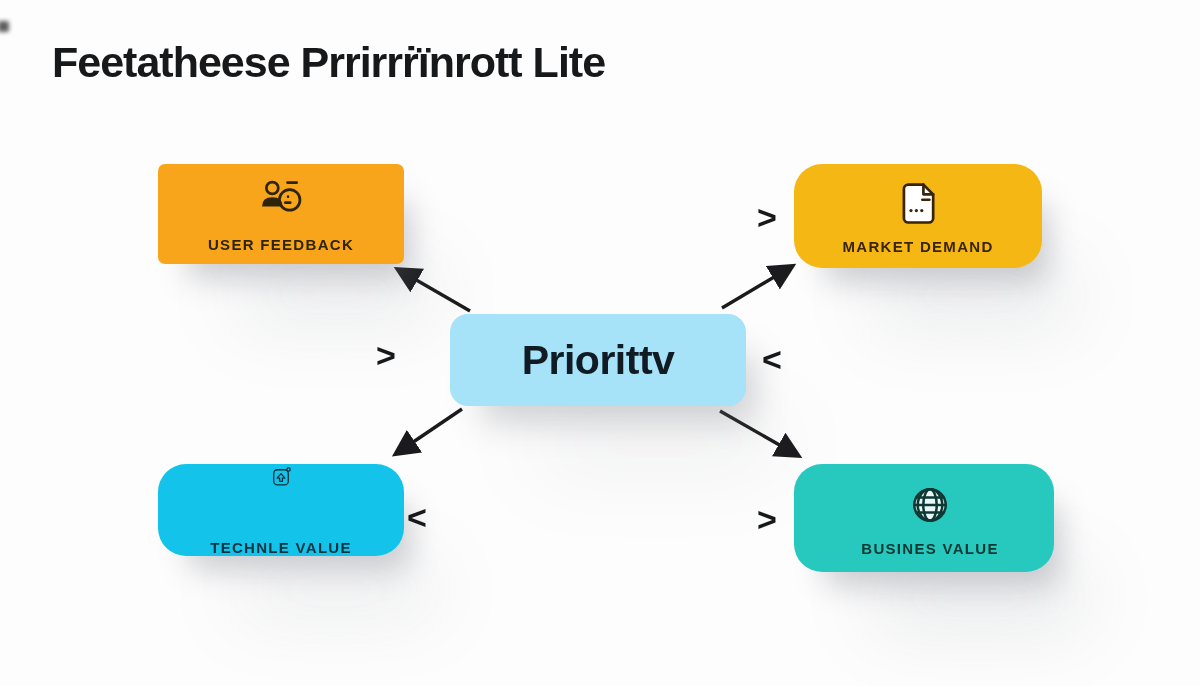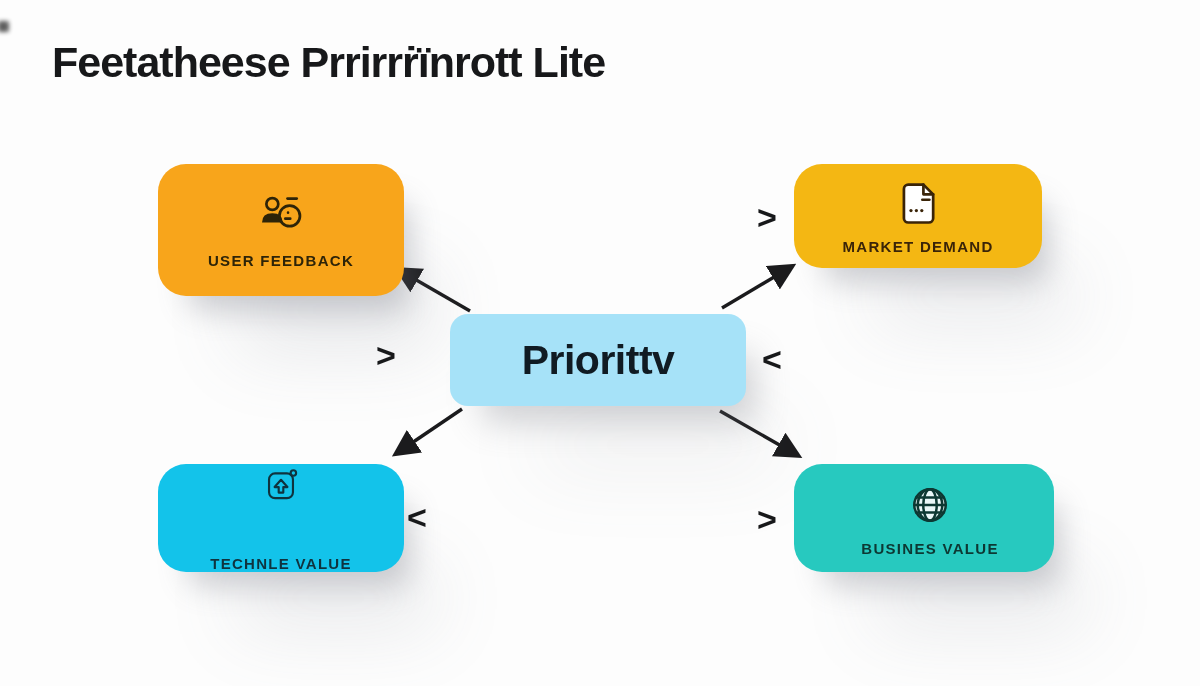--- a/index.html
+++ b/index.html
@@ -23,23 +23,23 @@
     align-items:center;justify-content:center;gap:7px;
     border-radius:28px;
     box-shadow:18px 26px 30px -12px rgba(105,110,120,.32),
                55px 80px 75px -25px rgba(120,125,135,.16);
   }
   .card .icon{width:52px;height:52px;display:block;}
   .card .label{
     font-size:15px;font-weight:700;letter-spacing:1.3px;
     margin-top:2px;white-space:nowrap;
   }
-  .card-tl{left:158px;top:164px;width:246px;height:132px;}
+  .card-tl{left:158px;top:164px;width:246px;height:100px;border-radius:7px;}
   .card-tr{left:794px;top:164px;width:248px;height:104px;}
-  .card-bl{left:158px;top:464px;width:246px;height:108px;gap:48px;}
+  .card-bl{left:158px;top:464px;width:246px;height:92px;gap:48px;}
   .card-br{left:794px;top:464px;width:248px;height:108px;}
   .card-center{
     left:450px;top:314px;width:296px;height:92px;border-radius:18px;
     box-shadow:20px 28px 34px -12px rgba(105,110,120,.30),
                60px 85px 80px -28px rgba(120,125,135,.15);
   }
   .card-center .center-label{
     font-size:41px;font-weight:800;color:#101b23;letter-spacing:-.5px;
   }
   .chevron{

